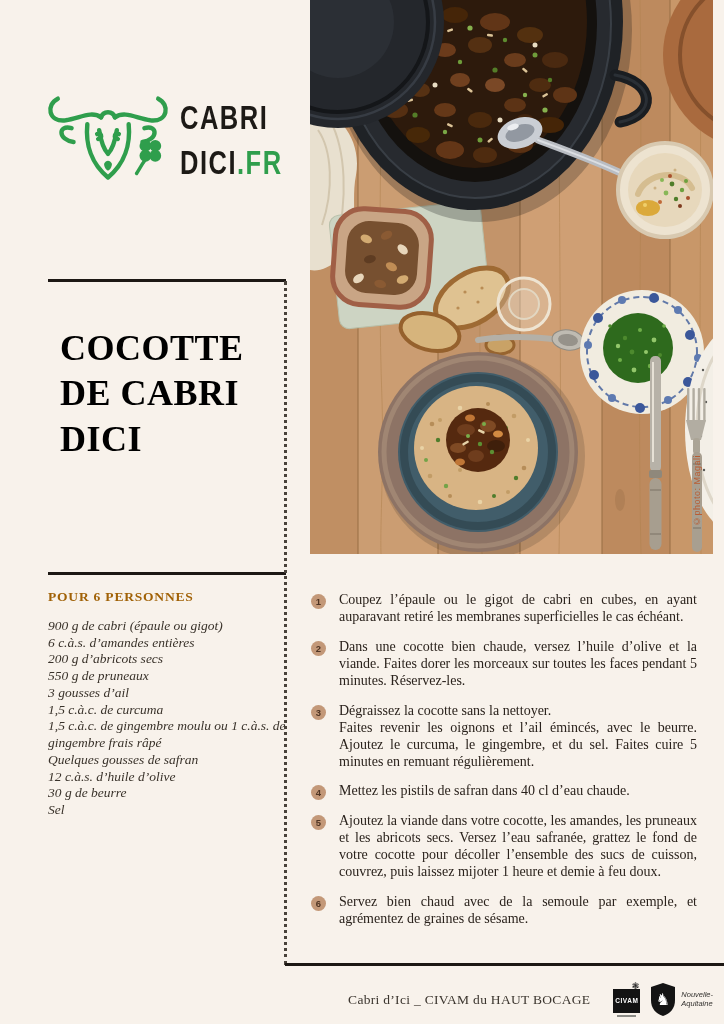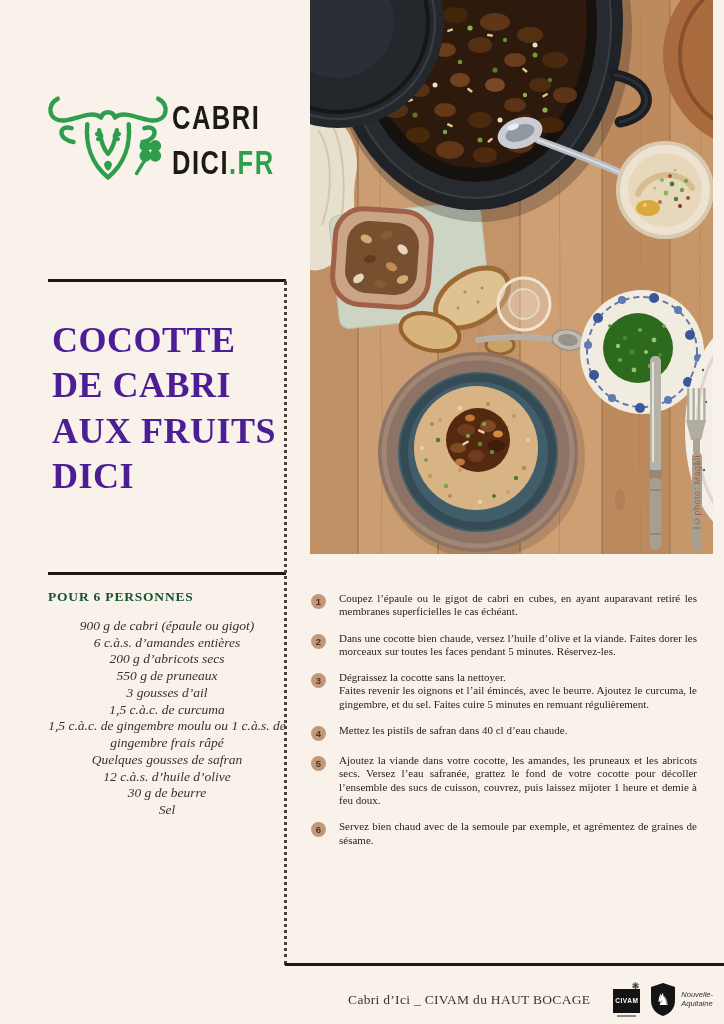--- a/index.html
+++ b/index.html
@@ -1,51 +1,51 @@
 <!DOCTYPE html>
 <html><head>
 <meta charset="utf-8">
 <style>
   html,body{margin:0;padding:0;}
   body{width:724px;height:1024px;overflow:hidden;background:#f8f2eb;
        font-family:"Liberation Serif", serif;color:#221d18;}
   .page{position:relative;width:724px;height:1024px;background:#f8f2eb;}
 
   
-  .brand{position:absolute;left:44px;top:84px;display:flex;align-items:center;}
+  .brand{position:absolute;left:44px;top:84px;display:flex;align-items:center;gap:8px;}
   .goat{width:128px;height:112px;}
   .wordmark{font-family:"Liberation Sans", sans-serif;font-weight:700;
             font-size:34px;line-height:1.32;letter-spacing:2px;color:#1d1a16;
             transform:scaleX(.75);transform-origin:left center;white-space:nowrap;}
   .wordmark .green{color:#2f9e4c;}
 
   
   .rule{position:absolute;left:48px;width:238px;height:3px;background:#1d1814;}
   .rule-top{top:279px;}
   .rule-bottom{top:572px;}
   .dotted-divider{position:absolute;left:284px;top:281px;height:684px;width:0;
                   border-left:3px dotted #49423a;}
 
   
-  .title{position:absolute;left:48px;top:314px;width:245px;margin:4px;
-         font-size:36px;line-height:1.26;font-weight:700;letter-spacing:.5px;color:#4c1d95;}
+  .title{position:absolute;left:48px;top:314px;width:245px;margin:12px;
+         font-size:36px;line-height:1.26;font-weight:700;letter-spacing:.5px;color:#000000;}
   .servings{position:absolute;left:48px;top:589px;margin:0;font-size:13.5px;
-            font-weight:600;letter-spacing:.8px;color:#14532d;}
+            font-weight:600;letter-spacing:.8px;color:#a16207;}
   .ingredients{position:absolute;left:48px;top:618px;width:238px;margin:0;padding:0;
-               list-style:none;font-style:italic;font-size:13.5px;line-height:1.24;color:#39322a;text-align:center;}
+               list-style:none;font-style:italic;font-size:13.5px;line-height:1.24;color:#39322a;}
   .ingredients li{margin:0;}
 
   
   .steps{position:absolute;left:311px;top:592px;width:386px;display:flex;
          flex-direction:column;gap:13px;}
   .step{display:flex;gap:13px;}
   .badge{flex:0 0 auto;width:15px;height:15px;border-radius:50%;background:#c39878;
          color:#4e3423;font-family:"Liberation Sans", sans-serif;font-size:9.5px;font-weight:700;
          display:flex;align-items:center;justify-content:center;margin-top:2px;}
-  .step p{margin:0;font-size:11px;line-height:1.21;text-align:justify;
+  .step p{margin:0;font-size:14px;line-height:1.21;text-align:justify;
           white-space:pre-line;color:#2a221c;}
 
   
   .photo{position:absolute;left:310px;top:0;width:403px;height:554px;margin:0;}
   .photo svg{display:block;}
   .photo-credit{position:absolute;left:692px;top:426px;height:100px;
                 writing-mode:vertical-rl;transform:rotate(180deg);
                 font-family:"Liberation Sans", sans-serif;font-size:9px;
                 letter-spacing:.5px;color:#b85c33;}
 
@@ -384,21 +384,20 @@
       <line x1="383" y1="464" x2="391" y2="464" stroke="#8a8173" stroke-width="1.5"></line>
       <line x1="383" y1="528" x2="391" y2="528" stroke="#8a8173" stroke-width="1.5"></line>
     </svg>
   </figure>
   <span class="photo-credit">©photo: Magali</span>
 
   <div class="rule rule-top"></div>
   <h1 class="title">
     <div>COCOTTE</div>
     <div>DE CABRI</div>
-    <div>AUX FRUITS</div>
     <div>DICI</div>
   </h1>
   <div class="rule rule-bottom"></div>
   <div class="dotted-divider"></div>
 
   <h2 class="servings">POUR 6 PERSONNES</h2>
   <ul class="ingredients">
     <li>900 g de cabri (épaule ou gigot)</li>
     <li>6 c.à.s. d’amandes entières</li>
     <li>200 g d’abricots secs</li>

